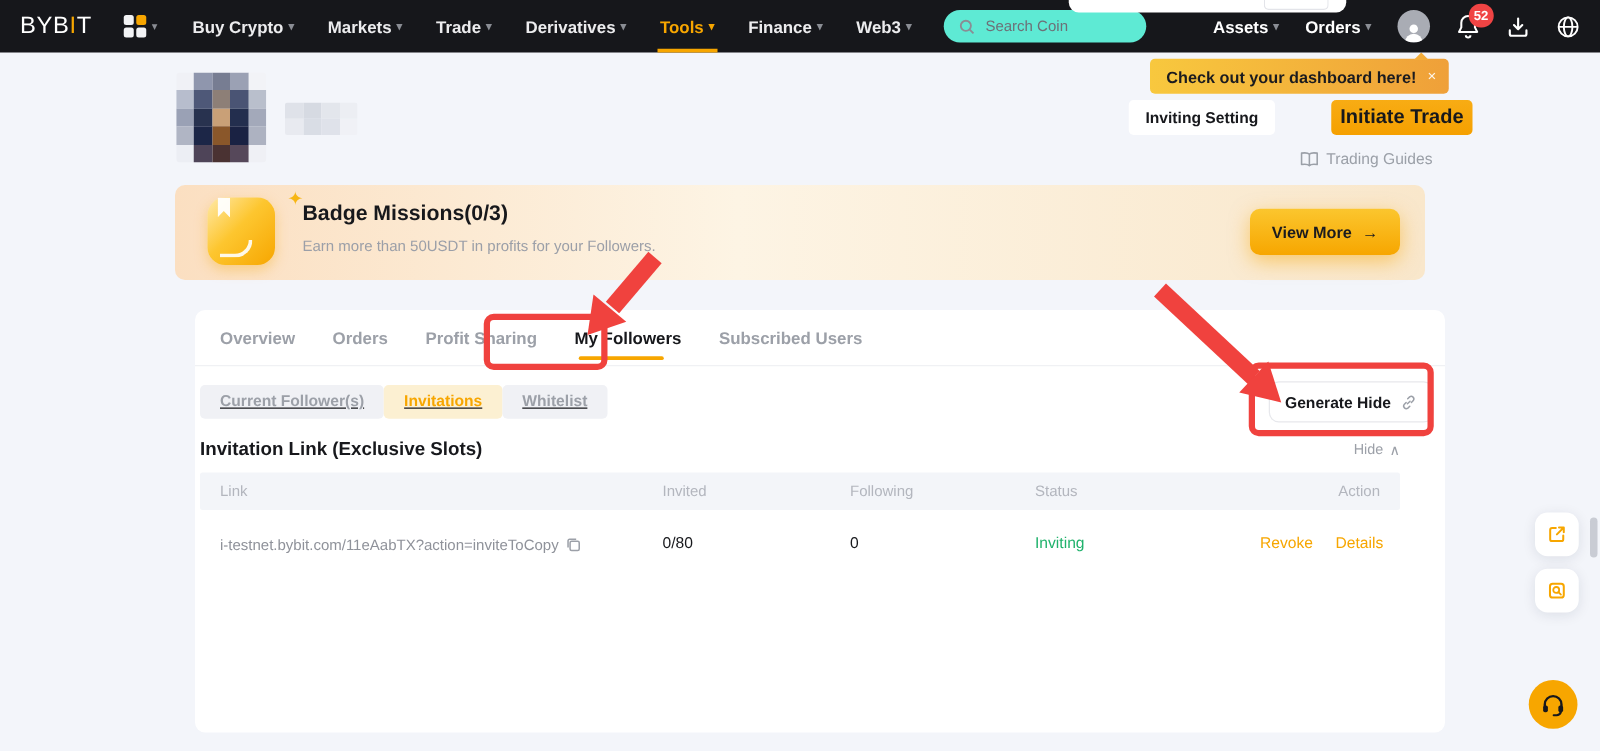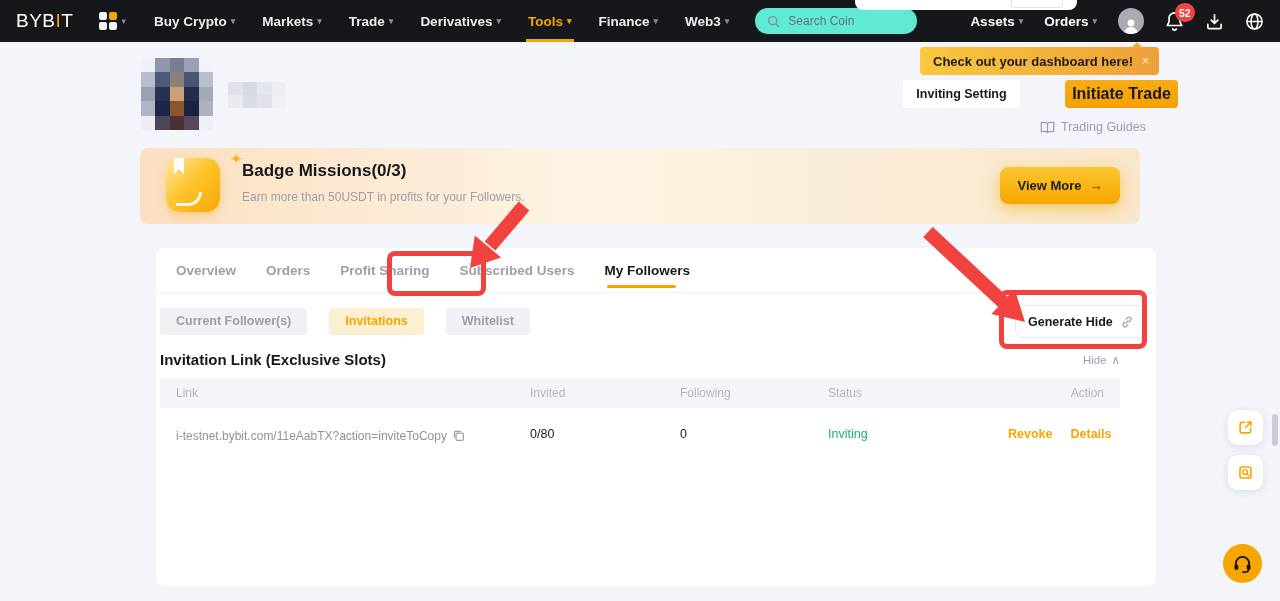--- a/index.html
+++ b/index.html
@@ -91,21 +91,21 @@
 
   
   .card { left:156px; top:248px; width:1000px; height:338px; background:#fff; border-radius:8px; }
   .tabs { display:flex; gap:30px; padding:0 20px; height:45px; align-items:center;
           border-bottom:1px solid #f0f1f4; }
   .tab { position:relative; height:100%; display:flex; align-items:center;
          color:#9ca0a8; font-size:13.5px; font-weight:bold; cursor:pointer; white-space:nowrap; }
   .tab.active { color:#17181c; }
   .tab.active::after { content:""; position:absolute; left:3px; right:14px; bottom:4px;
                        height:3px; border-radius:2px; background:#f7a600; }
-  .filters { left:160px; top:308px; display:flex; gap:22px; z-index:2; }
+  .filters { left:160px; top:308px; display:flex; gap:0; z-index:2;text-decoration:underline; }
   .pill { height:27px; line-height:27px; padding:0 16px; border-radius:4px; background:#f0f1f5;
           color:#9ca0a8; font-size:12.5px; font-weight:bold; cursor:pointer; white-space:nowrap; }
   .pill.active { background:#fcf0d2; color:#f7a600; }
   .generate-link { left:1015px; top:305px; height:33px; padding:0 12px;
                    background:#fff; border:1px solid #e7e8ec; border-radius:8px;
                    display:flex; align-items:center; gap:7px; font-size:12.5px; font-weight:bold;
                    color:#17181c; cursor:pointer; z-index:2; }
   .section-head { left:160px; top:351px; width:960px; display:flex; justify-content:space-between; align-items:center; }
   .section-title { font-size:15px; font-weight:bold; color:#17181c; }
   .hide-toggle { color:#9ca0a8; font-size:11.5px; display:flex; gap:5px; align-items:center; cursor:pointer; }
@@ -116,21 +116,21 @@
   .tbl-head { height:30px; background:#f3f5f9; border-radius:2px;
               font-size:12px; color:#b3b6be; }
   .tbl-head .col-action { text-align:right; }
   .tbl-row { height:52px; }
   .link-name { font-size:13px; font-weight:bold; color:#17181c; }
   .link-url { display:flex; align-items:center; gap:5px; margin-top:3px;
               font-size:12px; color:#8f929a; }
   .cell { font-size:12.5px; color:#17181c; }
   .cell-status { font-size:12.5px; color:#20b26c; }
   .cell-actions { display:flex; justify-content:flex-end; gap:18px;
-                  font-size:12.5px; color:#f7a600;font-weight:bold; }
+                  font-size:12.5px; color:#f7a600; }
   .cell-actions span { cursor:pointer; }
 
   
   .anno-box { border:5px solid #f0423e; border-radius:8px; z-index:4; pointer-events:none; }
   .anno-box1 { left:387px; top:251px; width:99px; height:45px; }
   .anno-box2 { left:999px; top:290px; width:148px; height:59px; }
   .anno-svg { inset:0; width:1280px; height:601px; z-index:6; pointer-events:none; }
 
   
   .fab { width:35px; height:35px; background:#fff; border-radius:10px;
@@ -303,22 +303,22 @@
     <span>View More</span>
     <span>→</span>
   </div>
 </div>
 
 <div class="abs card">
   <div class="tabs">
     <div class="tab">Overview</div>
     <div class="tab">Orders</div>
     <div class="tab">Profit Sharing</div>
+    <div class="tab active">My Followers</div>
     <div class="tab">Subscribed Users</div>
-    <div class="tab active">My Followers</div>
   </div>
 </div>
 
 <div class="abs filters">
   <div class="pill">Current Follower(s)</div>
   <div class="pill active">Invitations</div>
   <div class="pill">Whitelist</div>
 </div>
 
 <div class="abs generate-link">

